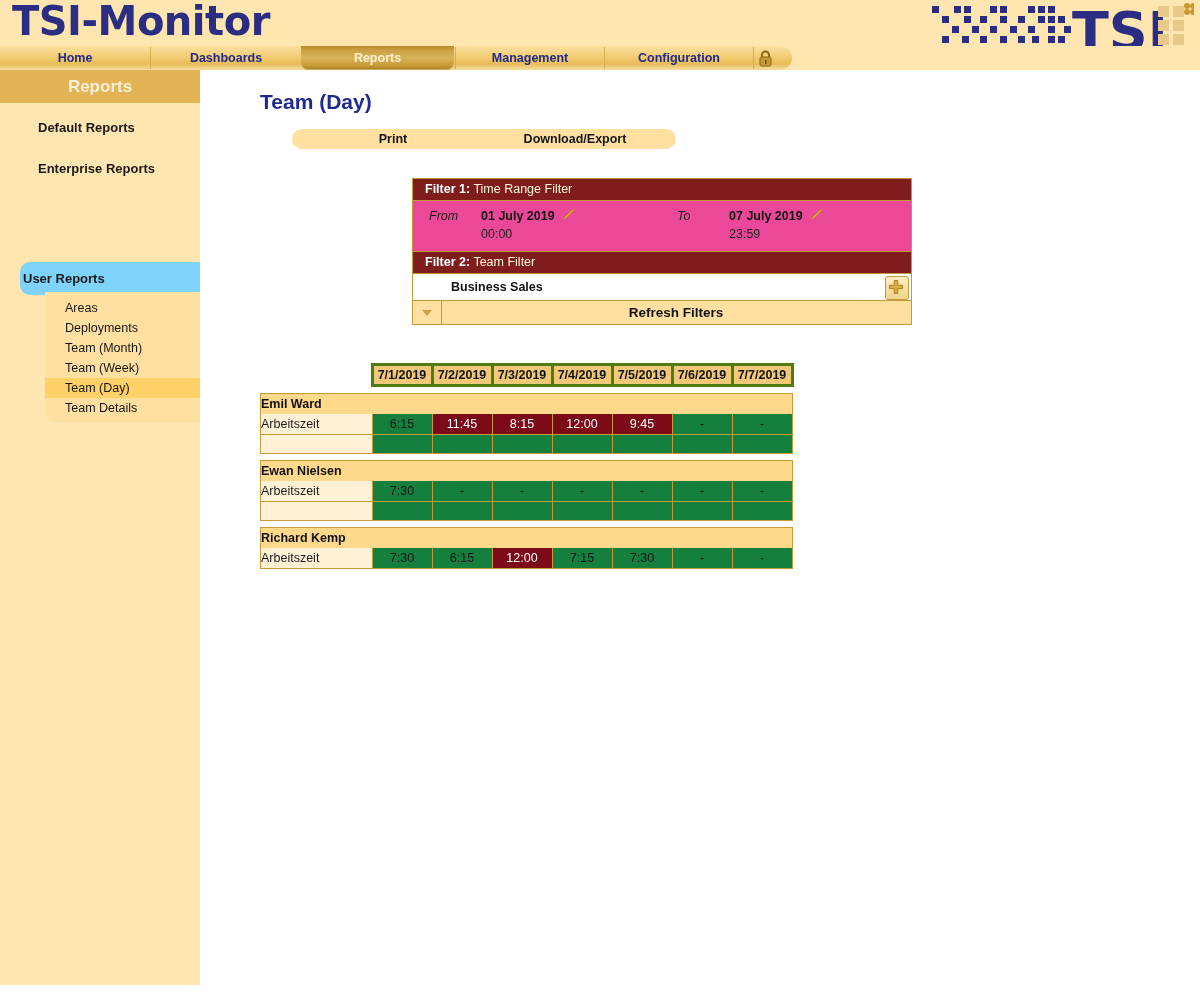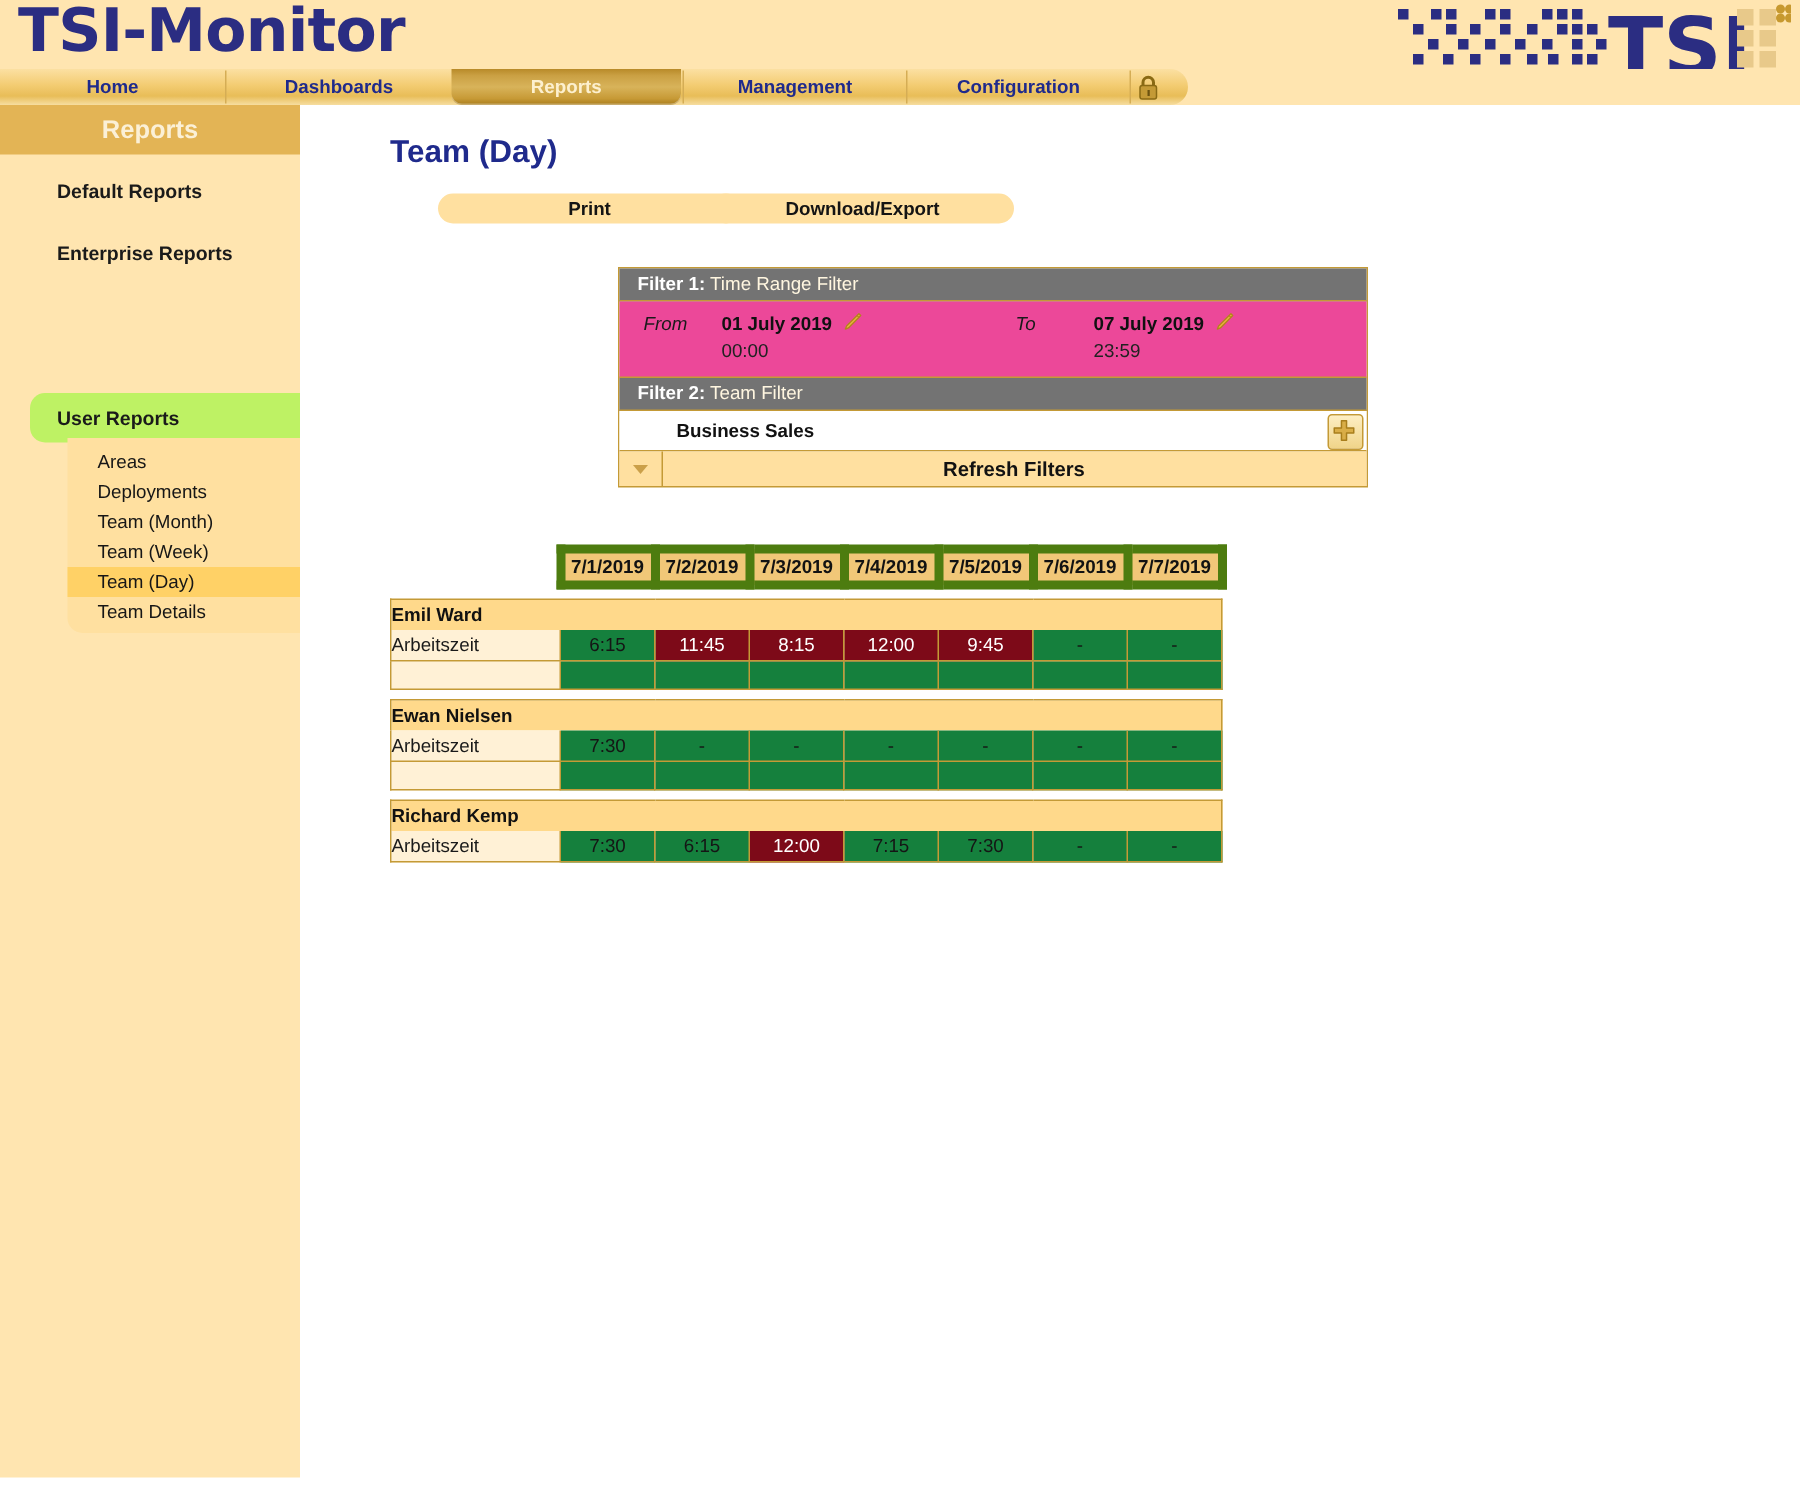--- a/index.html
+++ b/index.html
@@ -112,23 +112,23 @@
     font-weight: bold;
     color: #1a1a1a;
     cursor: pointer;
     margin-left: 20px;
   }
   .side-pill {
     position: absolute;
     left: 20px; top: 192px;
     width: 192px; height: 33px;
     line-height: 33px;
-    background: #bef264;
+    background: #7dd3fc;
     border-radius: 10px;
-    padding-left: 18px;
+    padding-left: 3px;
     box-sizing: border-box;
     font-size: 13px;
     font-weight: bold;
     color: #1a1a1a;
     cursor: pointer;
   }
   .side-sub {
     position: absolute;
     left: 45px; top: 222px;
     width: 167px; height: 130px;
@@ -186,21 +186,21 @@
     position: absolute;
     left: 212px; top: 108px;
     width: 500px;
     border: 1px solid #c49a36;
     box-sizing: border-box;
     background: #ffffff;
   }
   .filter-head {
     height: 21px;
     line-height: 21px;
-    background: #737373;
+    background: #7f1d1d;
     padding-left: 12px;
     font-size: 12.5px;
     font-weight: bold;
     color: #ffffff;
     border-bottom: 1px solid #c49a36;
   }
   .filter-head .sub { font-weight: normal; color: #fff6e0; }
   .filter-body {
     position: relative;
     height: 50px;
@@ -294,21 +294,21 @@
     position: absolute;
     left: 60px; top: 293px;
     border-collapse: collapse;
     font-size: 12.5px;
   }
   .datatable td, .datatable th { padding: 0; }
   .dt-corner { width: 110px; height: 18px; background: #ffffff; border: none; }
   .dt-colhead {
     width: 57px; height: 18px;
     background: #f1c778;
-    border: 6px solid #4d7c0f;
+    border: 3px solid #4d7c0f;
     text-align: center;
     font-weight: bold;
     color: #121212;
   }
   .dt-spacer { height: 6px; background: #ffffff; border: none; }
   .grp-name {
     height: 20px;
     background: #ffd98b;
     border-left: 1px solid #c49a36;
     border-top: 1px solid #c49a36;

